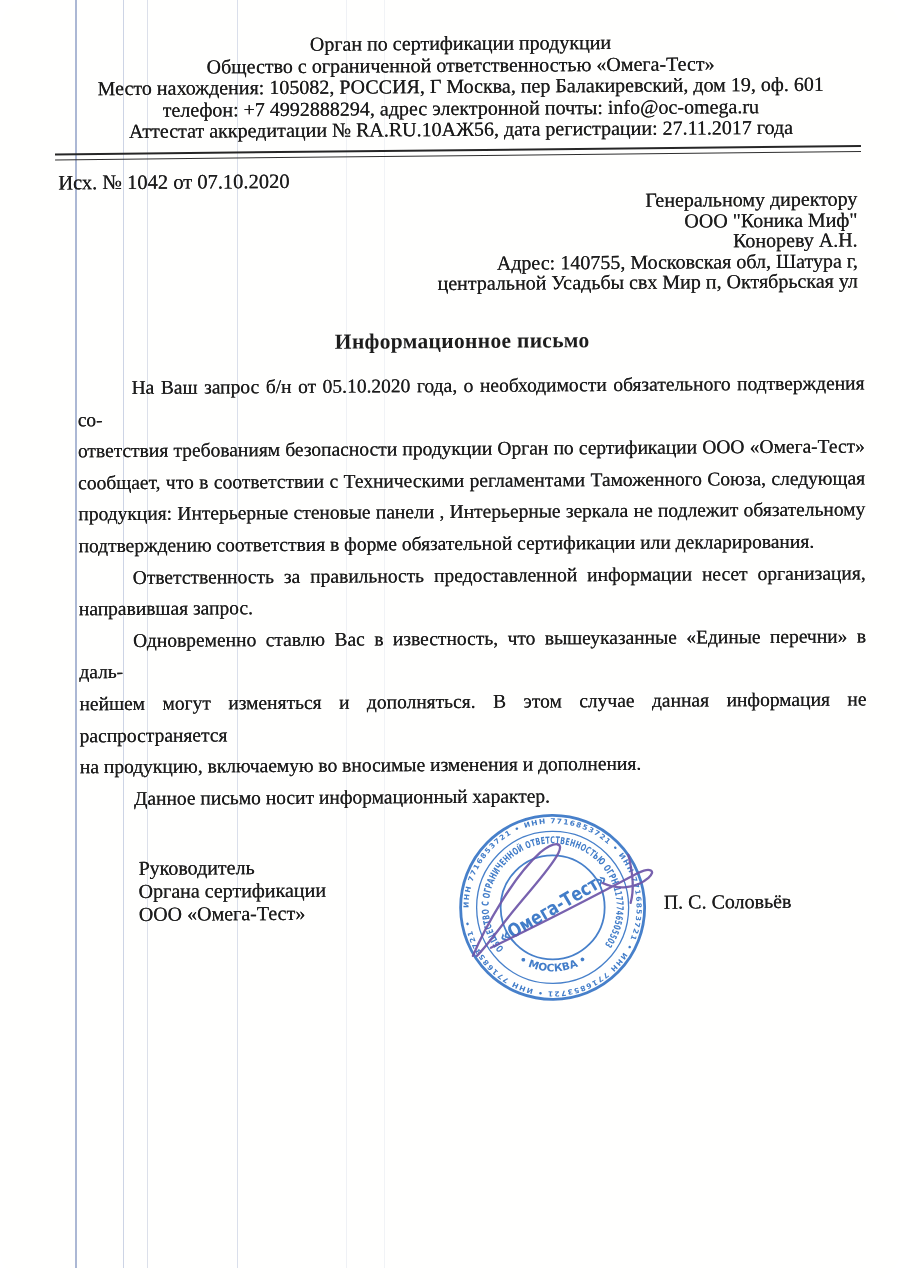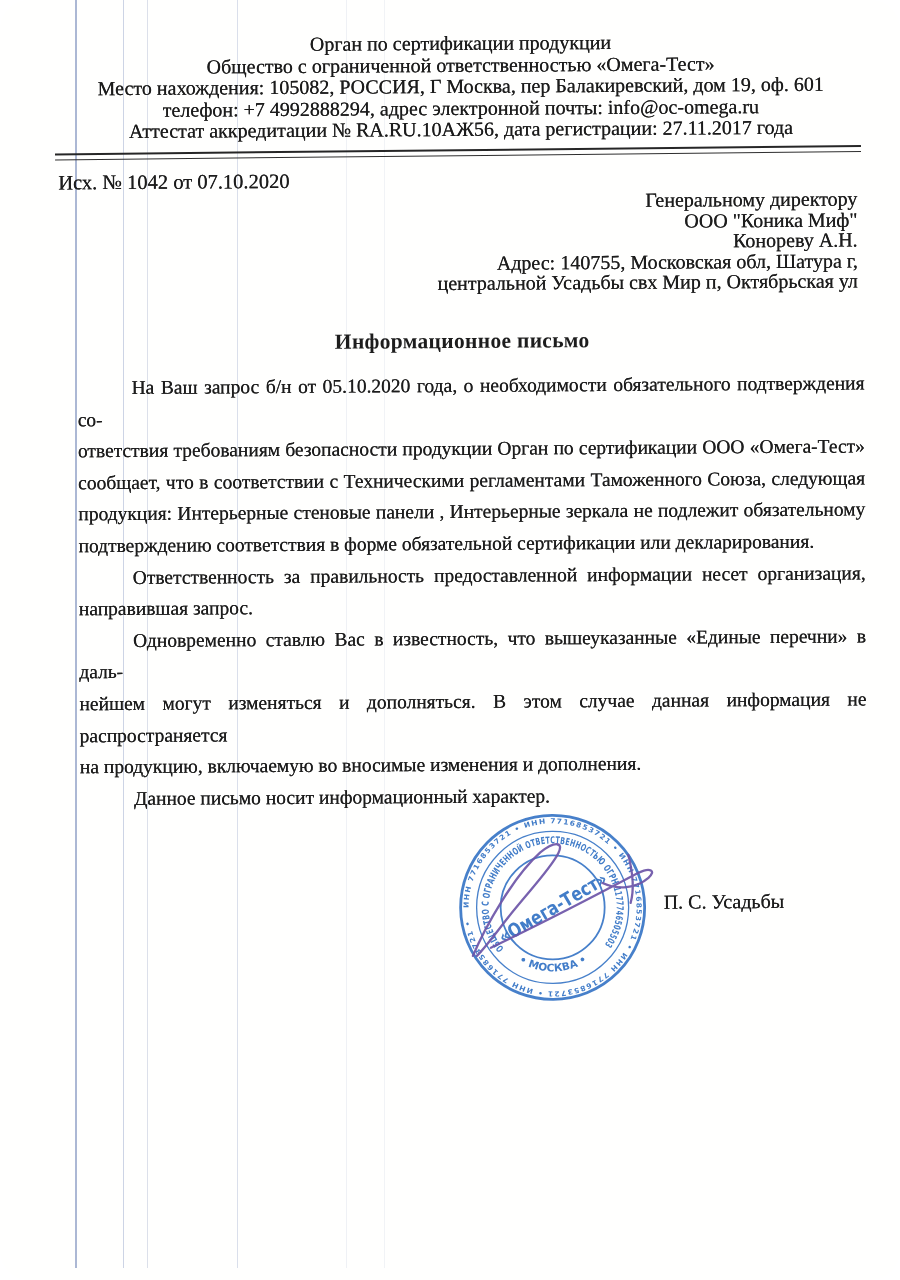--- a/index.html
+++ b/index.html
@@ -104,22 +104,27 @@
         <div class="line jl">продукция: Интерьерные стеновые панели , Интерьерные зеркала не подлежит обязательному</div>
         <div class="line">подтверждению соответствия в форме обязательной сертификации или декларирования.</div>
         <div class="line jl ind">Ответственность за правильность предоставленной информации несет организация,</div>
         <div class="line">направившая запрос.</div>
         <div class="line jl ind">Одновременно ставлю Вас в известность, что вышеуказанные «Единые перечни» в даль-</div>
         <div class="line jl">нейшем могут изменяться и дополняться. В этом случае данная информация не распространяется</div>
         <div class="line">на продукцию, включаемую во вносимые изменения и дополнения.</div>
         <div class="line ind">Данное письмо носит информационный характер.</div>
       </div>
 
+    <div class="sig-left" id="sigblock">
+        <div>Руководитель</div>
+        <div>Органа сертификации</div>
+        <div>ООО «Омега-Тест»</div>
+      </div>
 
-    <div class="sig-name">П. С. Усадьбы</div>
+    <div class="sig-name">П. С. Соловьёв</div>
 
     <div class="stamp-wrap">
       <svg width="220" height="220" viewBox="0 0 220 220">
         <g fill="none" stroke="#2e6fc3" opacity="0.88">
           <circle cx="110" cy="110" r="92" stroke-width="2.8"></circle>
           <circle cx="110" cy="110" r="76" stroke-width="1.3"></circle>
           <circle cx="110" cy="110" r="52" stroke-width="1.8"></circle>
         </g>
         <defs>
           <path id="arc-main" d="M 61 151.1 A 64 64 0 1 1 159 151.1"></path>

